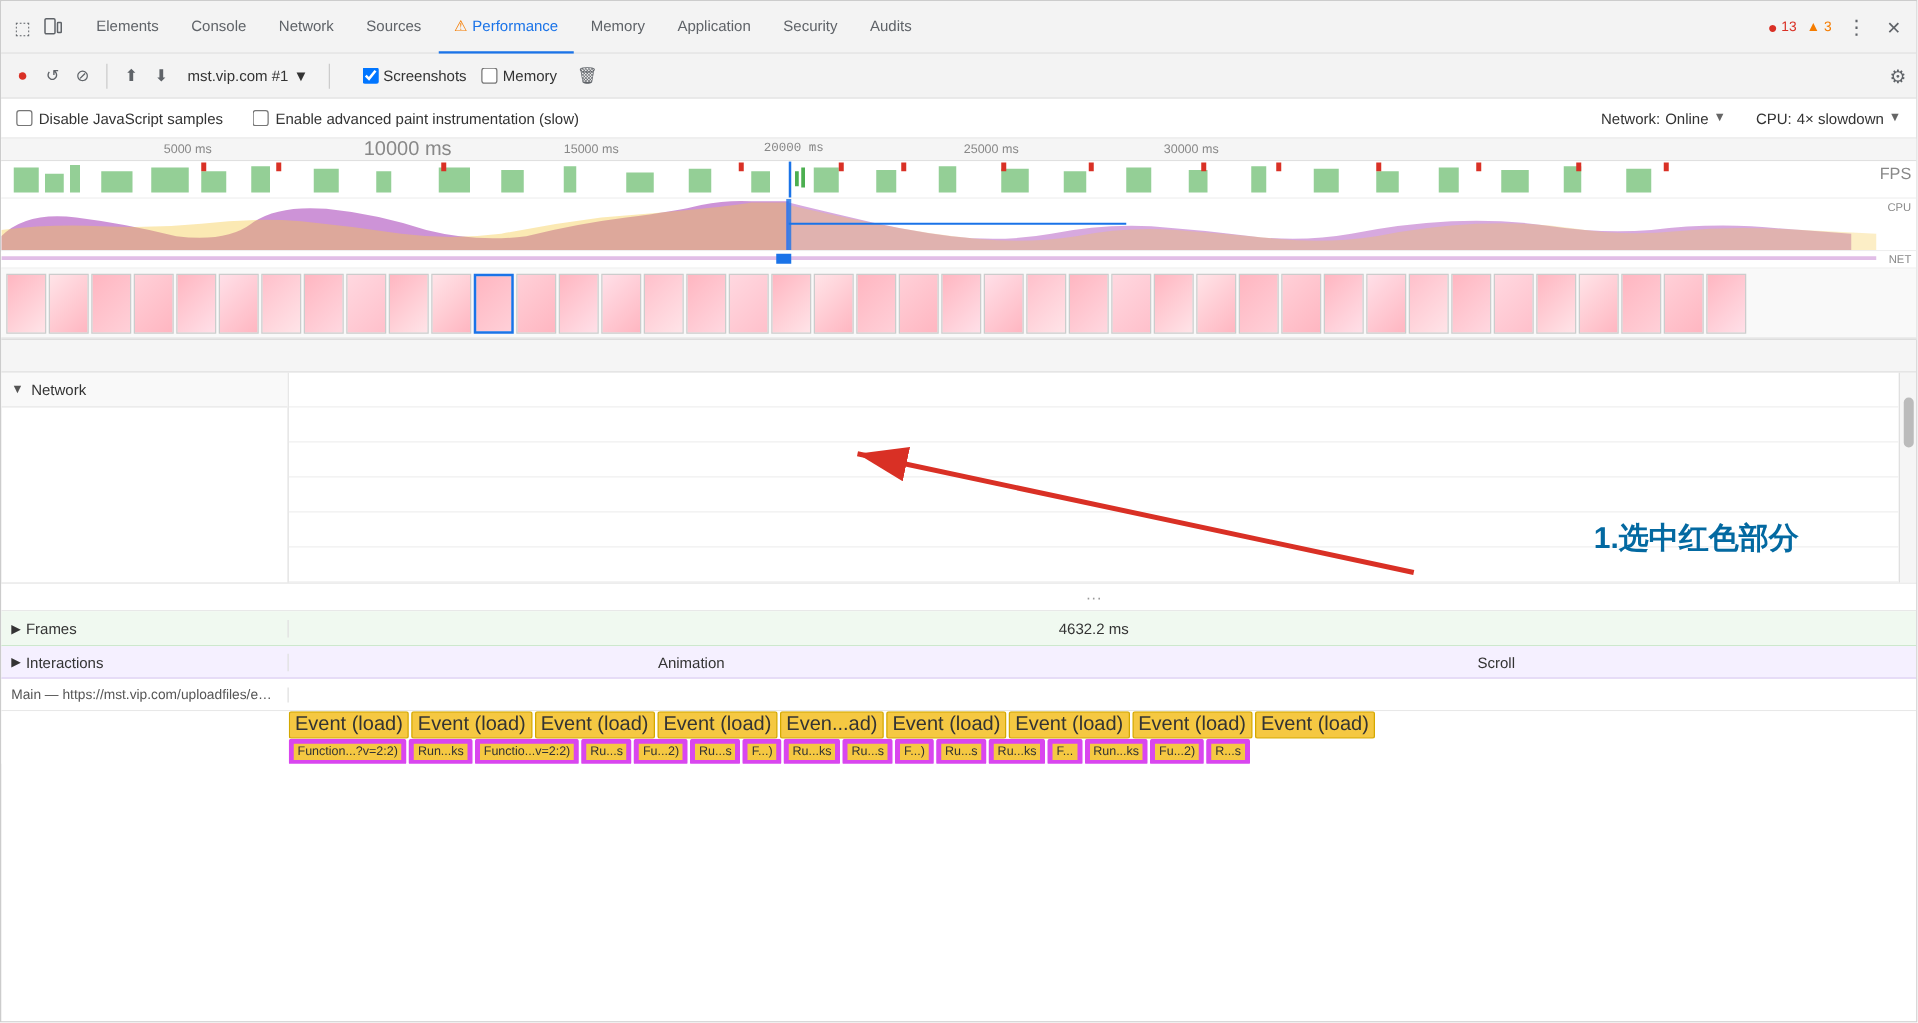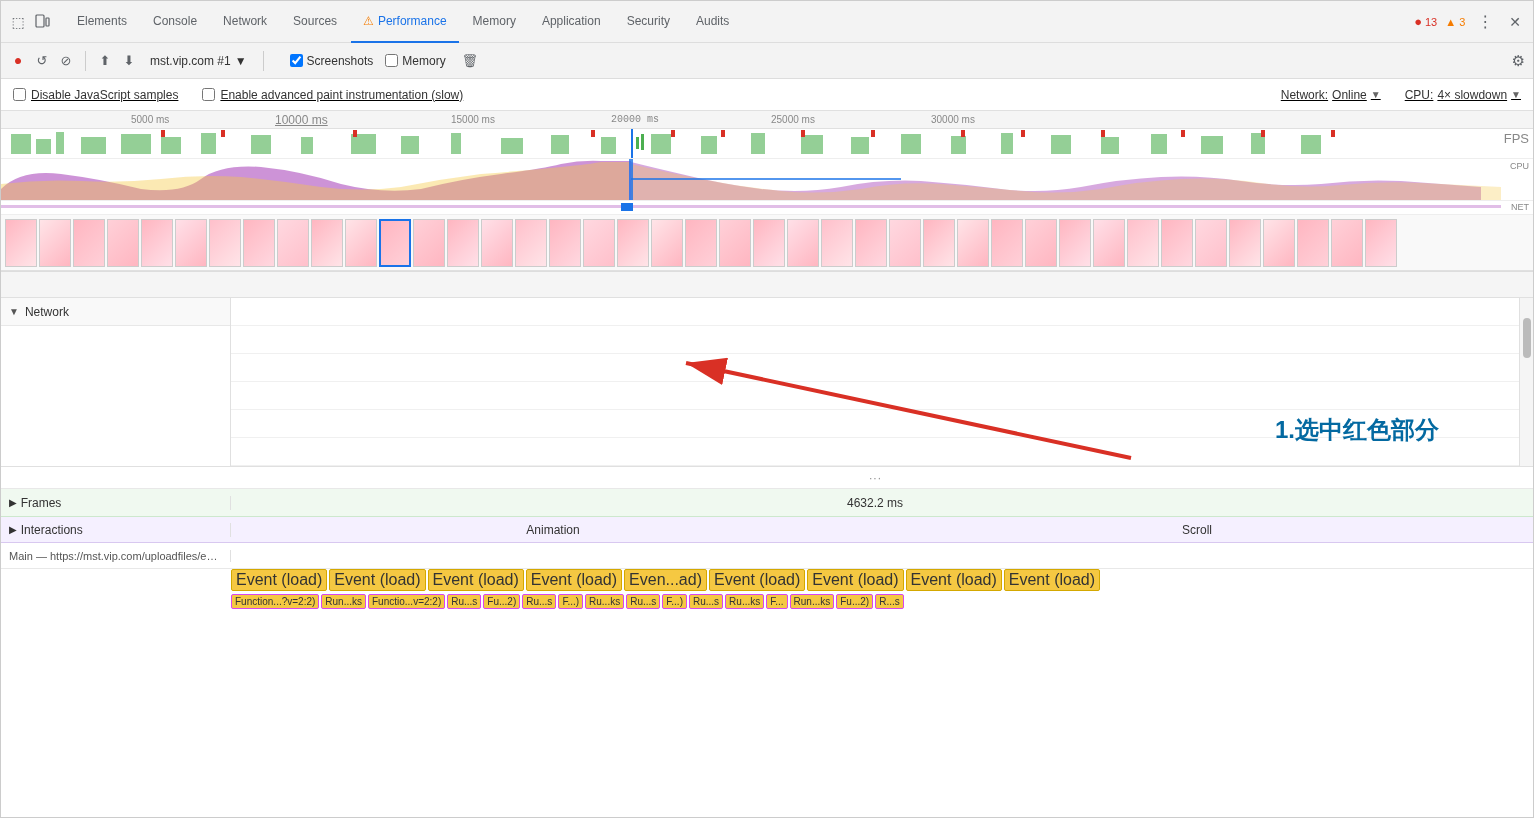--- a/index.html
+++ b/index.html
@@ -25,21 +25,21 @@
     .tb-btn.record { color: #d93025; font-size: 13px; }
     .tb-separator { width: 1px; height: 20px; background: #ccc; margin: 0 4px; }
     .url-select { display: flex; align-items: center; border: none; background: transparent; color: #333; font-size: 12px; gap: 4px; padding: 2px 6px; cursor: pointer; }
     .checkbox-group { display: flex; align-items: center; gap: 12px; margin-left: 16px; }
     .cb-item { display: flex; align-items: center; gap: 4px; font-size: 12px; color: #333; cursor: pointer; }
     .cb-item input { cursor: pointer; }
     .trash-btn { color: #5f6368; font-size: 13px; cursor: pointer; margin-left: 4px; }
     .gear-btn { margin-left: auto; color: #5f6368; font-size: 15px; cursor: pointer; }
 
     
-    .options-row { display: flex; align-items: center; height: 32px; background: #fff; border-bottom: 1px solid #e0e0e0; padding: 0 12px; gap: 24px; text-decoration: underline; }
+    .options-row { display: flex; align-items: center; height: 32px; background: #fff; border-bottom: 1px solid #e0e0e0; padding: 0 12px; gap: 24px; }
     .options-row-right { margin-left: auto; display: flex; align-items: center; gap: 24px; }
     .opt-label { font-size: 12px; color: #333; }
     .opt-select { display: flex; align-items: center; gap: 4px; font-size: 12px; color: #333; cursor: pointer; }
     .opt-select .caret { font-size: 10px; color: #666; }
     .opt-checkbox { display: flex; align-items: center; gap: 5px; font-size: 12px; color: #333; cursor: pointer; }
     .opt-checkbox input { cursor: pointer; }
 
     
     .overview-section { background: #fff; border-bottom: 1px solid #ddd; }
     .timeline-ruler { height: 20px; background: #f5f5f5; border-bottom: 1px solid #e0e0e0; display: flex; align-items: center; padding: 0 0; position: relative; overflow: hidden; }
@@ -67,21 +67,21 @@
     .interaction-col { flex: 1; text-align: center; }
     .main-row { height: 26px; background: #fff; border-bottom: 1px solid #e8e8e8; display: flex; align-items: center; font-size: 11px; }
     .main-label { padding: 0 8px; width: 230px; border-right: 1px solid #e0e0e0; color: #555; white-space: nowrap; overflow: hidden; text-overflow: ellipsis; }
     .events-row { height: 22px; display: flex; align-items: center; overflow: hidden; background: #fff; }
     .events-label { padding: 0 8px; width: 230px; border-right: 1px solid #e0e0e0; }
     .events-right { flex: 1; display: flex; align-items: center; gap: 2px; overflow: hidden; }
     .event-chip { background: #f5c842; border: 1px solid #d4a800; border-radius: 2px; padding: 1px 4px; font-size: 16px; color: #333; white-space: nowrap; flex-shrink: 0; }
     .func-row { height: 20px; display: flex; align-items: center; overflow: hidden; background: #fff; }
     .func-label { padding: 0 8px; width: 230px; border-right: 1px solid #e0e0e0; }
     .func-right { flex: 1; display: flex; align-items: center; gap: 2px; overflow: hidden; }
-    .func-chip { background: #f5c842; border: 1px solid #d946ef; border-radius: 2px; padding: 1px 3px; font-size: 10px; color: #333; white-space: nowrap; flex-shrink: 0; }
+    .func-chip { background: #f5c842; border: 4px solid #d946ef; border-radius: 2px; padding: 1px 3px; font-size: 10px; color: #333; white-space: nowrap; flex-shrink: 0; }
 
     .ellipsis-row { height: 22px; display: flex; align-items: center; justify-content: center; color: #999; font-size: 14px; background: #fff; border-bottom: 1px solid #e8e8e8; }
   </style>
 </head>
 <body>
 
 <div class="devtools-window">
 
   <div class="tab-bar">
     <div class="tab-bar-left">
@@ -165,21 +165,21 @@
         <span>4× slowdown</span>
         <span class="caret">▼</span>
       </div>
     </div>
   </div>
 
   <div class="overview-section">
 
     <div class="timeline-ruler" style="position:relative;height:18px;background:#f5f5f5;border-bottom:1px solid #e0e0e0;">
       <span style="position:absolute;left:130px;font-size:10px;color:#888;">5000 ms</span>
-      <span style="position:absolute;left:274px;font-size:12px;color:#888;text-decoration:underline;">10000 ms</span>
+      <span style="position:absolute;left:290px;font-size:16px;color:#888;">10000 ms</span>
       <span style="position:absolute;left:450px;font-size:10px;color:#888;">15000 ms</span>
       <span style="position:absolute;left:610px;font-size:10px;color:#888;font-family:Liberation Mono, monospace;">20000 ms</span>
       <span style="position:absolute;left:770px;font-size:10px;color:#888;">25000 ms</span>
       <span style="position:absolute;left:930px;font-size:10px;color:#888;">30000 ms</span>
     </div>
 
     <div class="fps-row" style="height:30px;position:relative;overflow:hidden;border-bottom:1px solid #eee;">
       <svg width="100%" height="30" style="position:absolute;top:0;left:0;">
 
         <rect x="10" y="5" width="20" height="20" fill="#4caf50" opacity="0.6"></rect>

